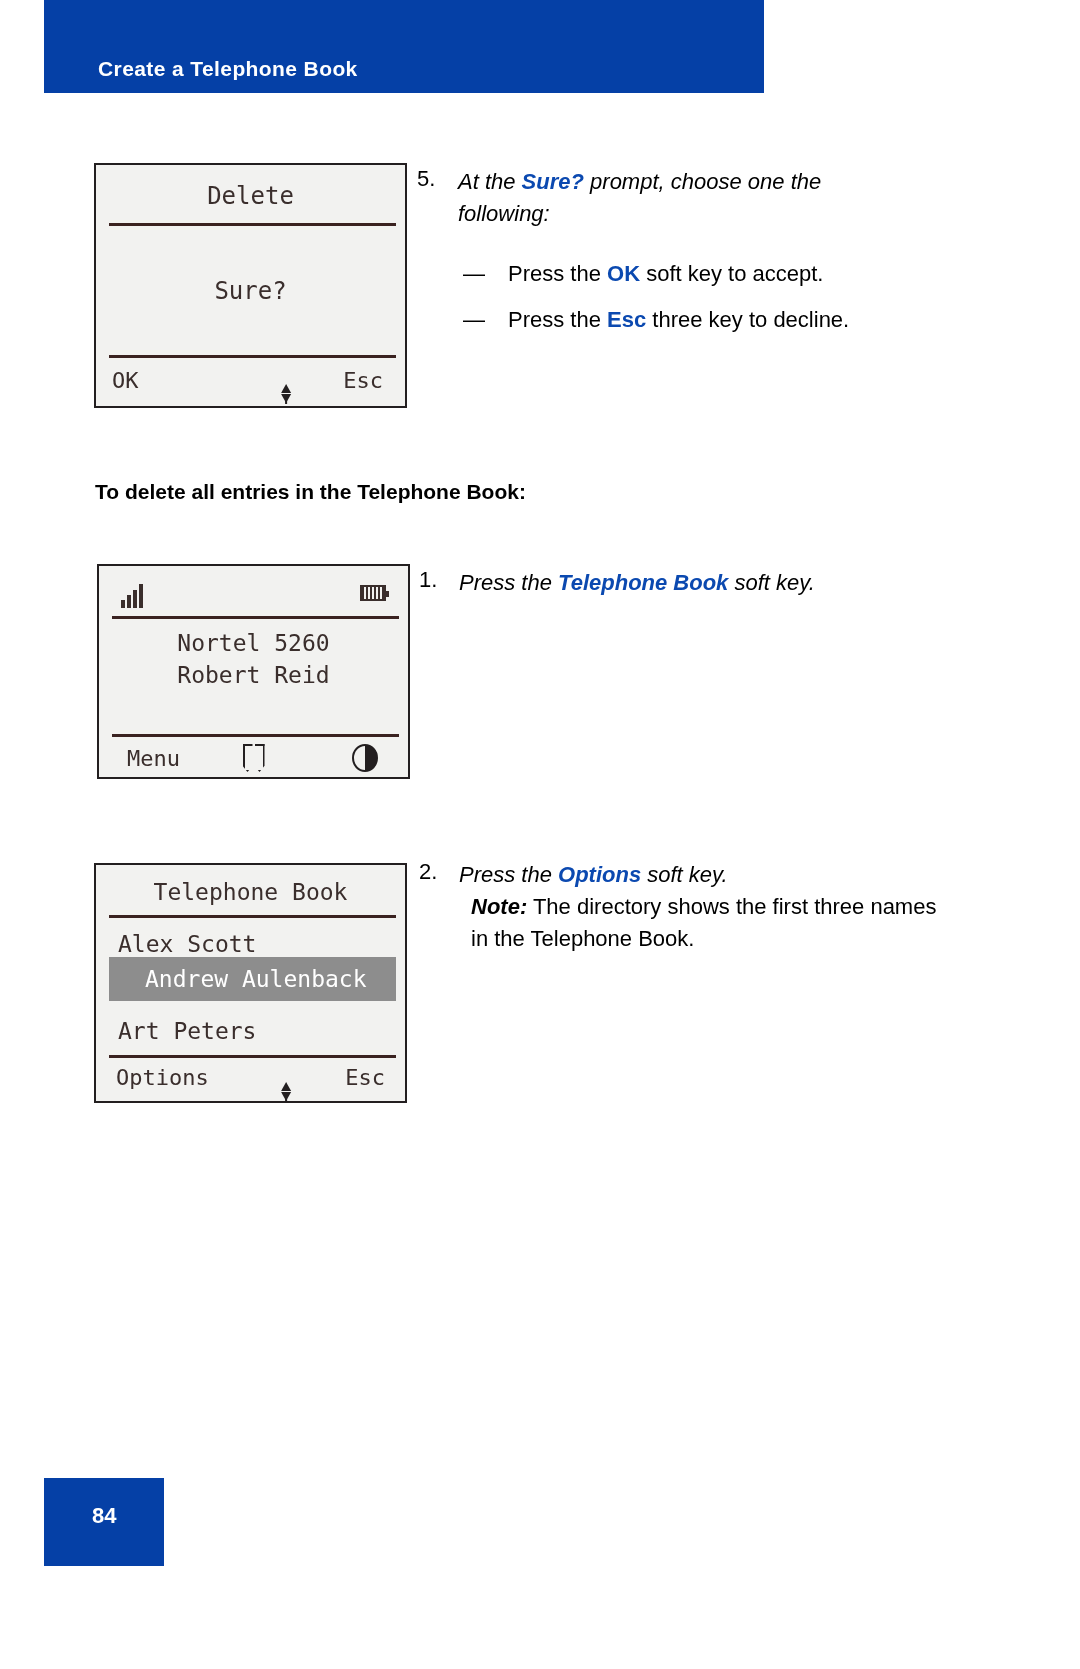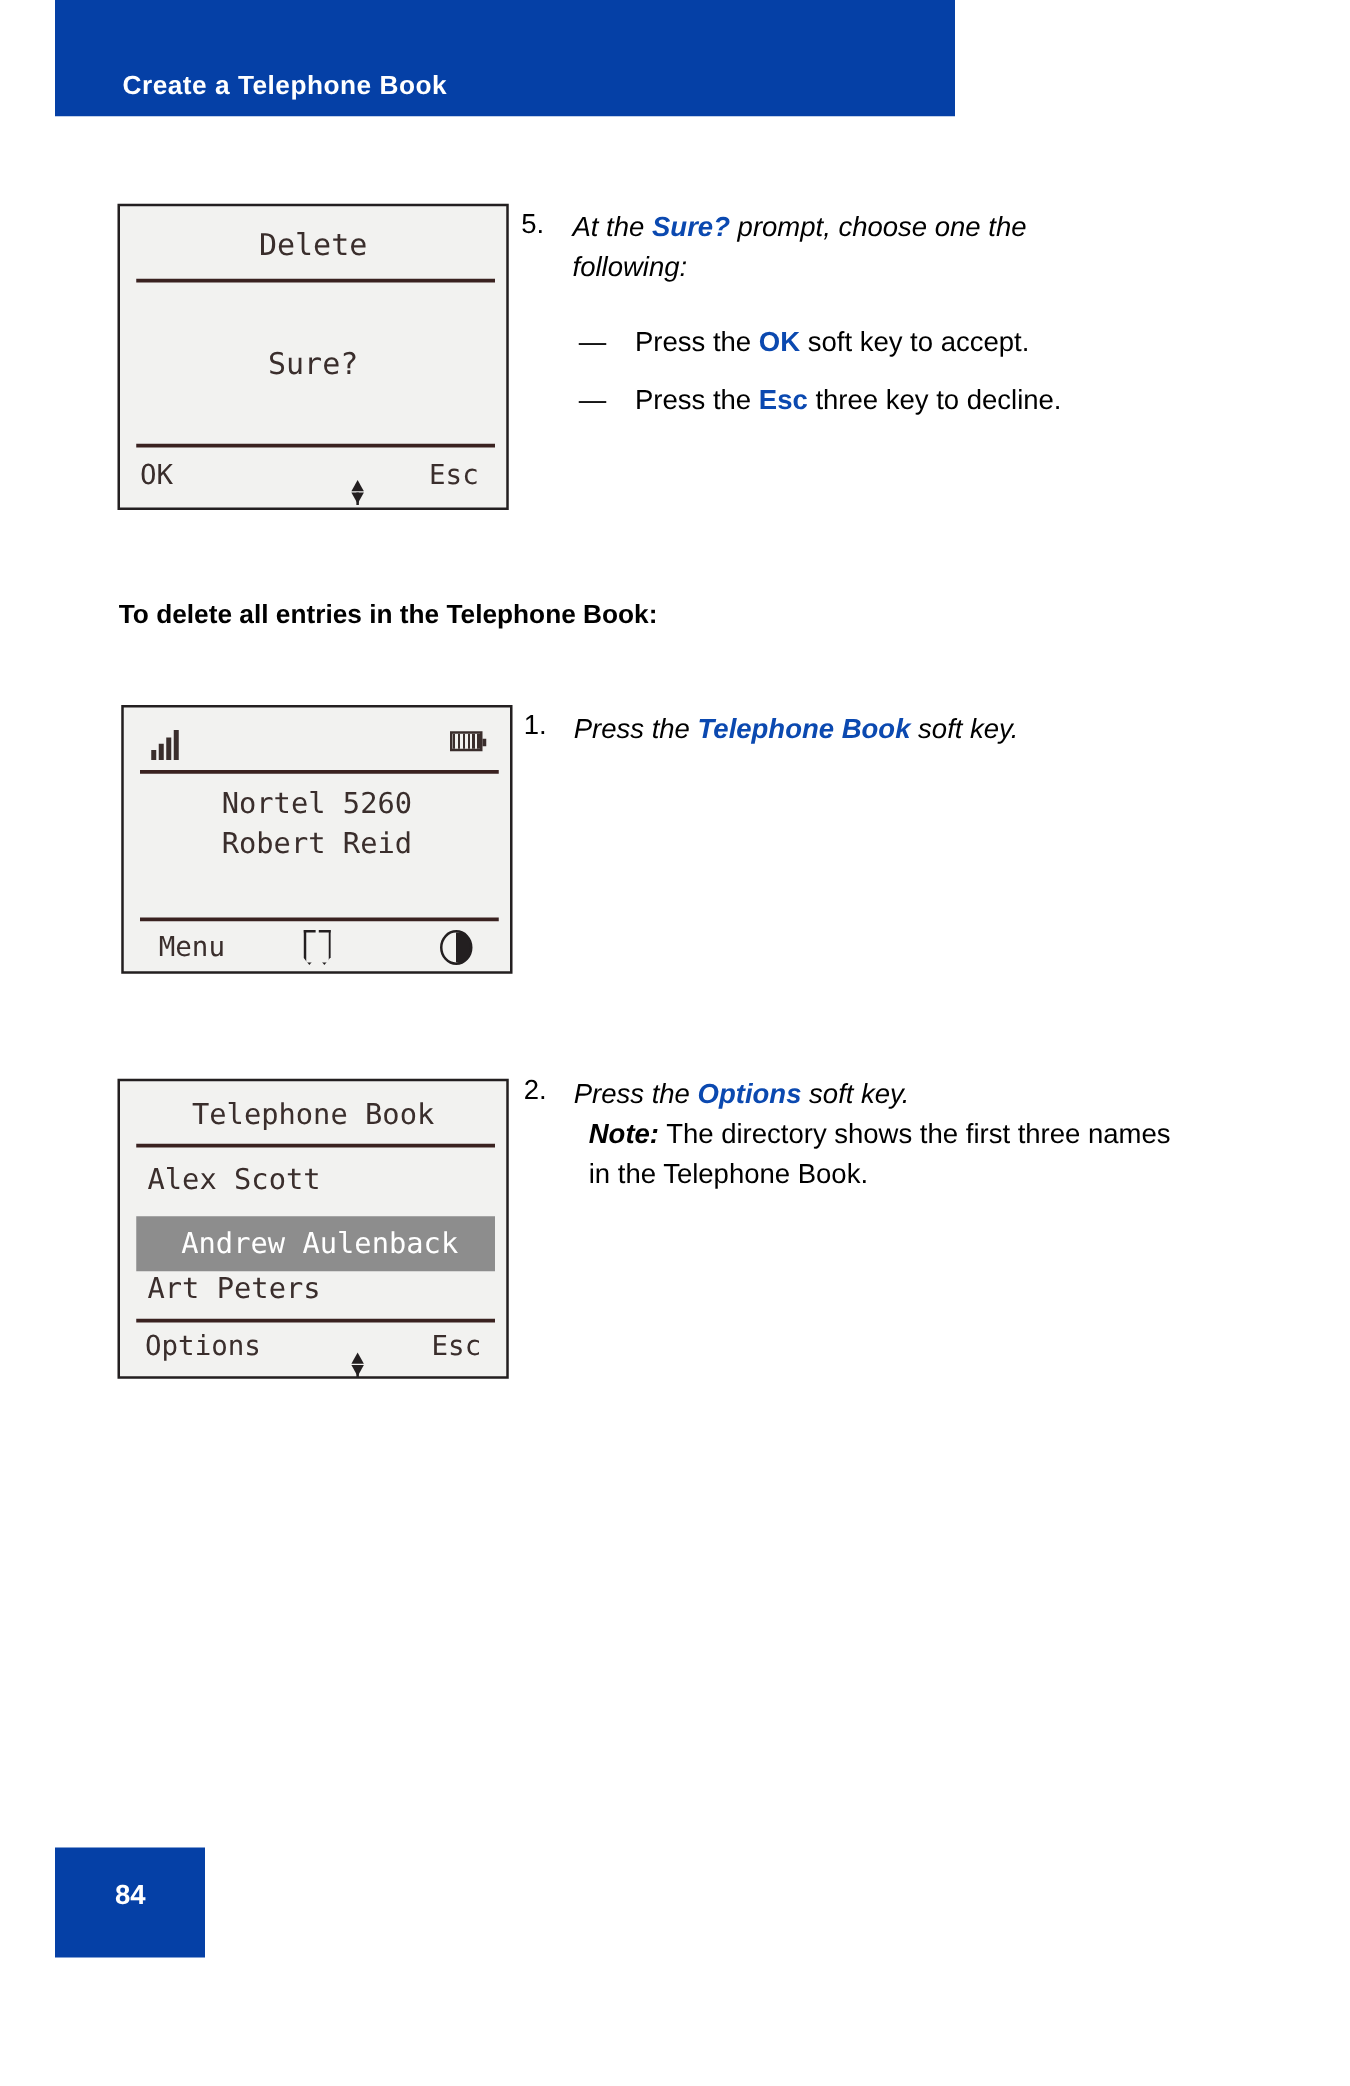--- a/index.html
+++ b/index.html
@@ -325,21 +325,21 @@
 <div class="step" style="left:459px; top:567px; width:470px;">
   <span>Press the </span><span class="kw">Telephone Book</span><span> soft key.</span>
 </div>
 
 <div class="lcd" id="screen-book">
   <div class="lcd-inner">
     <div class="lcd-text title">Telephone Book</div>
     <div class="lcd-rule rule-top"></div>
 
     <div class="book-row" style="top:57px;">Alex Scott</div>
-    <div class="book-row selected" style="top:108px;padding-left:36px;">Andrew Aulenback</div>
+    <div class="book-row selected" style="top:92px;padding-left:36px;">Andrew Aulenback</div>
     <div class="book-row" style="top:144px;">Art Peters</div>
 
     <div class="lcd-rule rule-bot"></div>
     <div class="lcd-text sk-left">Options</div>
     <div class="lcd-text sk-mid">
       <span class="icon-updown"><span class="up"></span><span class="bar"></span><span class="dn"></span></span>
     </div>
     <div class="lcd-text sk-right">Esc</div>
   </div>
 </div>

